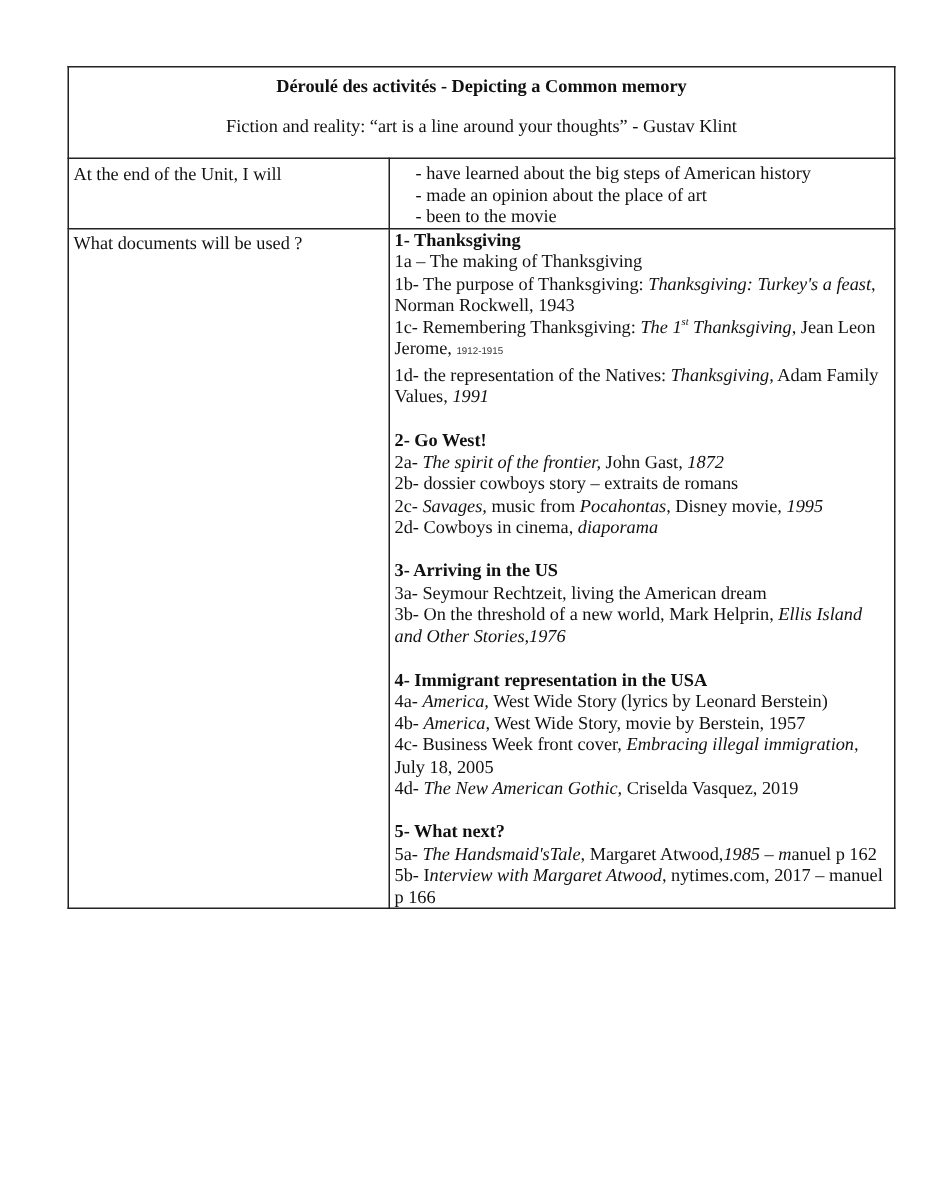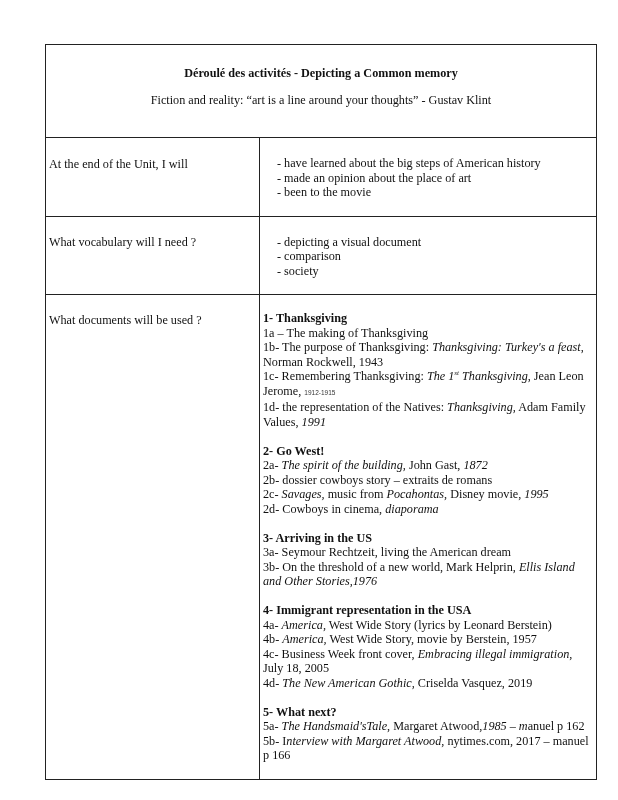--- a/index.html
+++ b/index.html
@@ -9,21 +9,21 @@
     color: #111111;
   }
   .doc-table {
     position: absolute; left: 45px; top: 44px; width: 552px;
     border-collapse: collapse; table-layout: fixed;
     font-size: 12.2px; line-height: 14.5px;
   }
   .doc-table td {
     border: 1.3px solid #222222;
     vertical-align: top;
-    padding: 16px 3px;
+    padding: 0 3px;
   }
   .col-left { width: 214px; }
   .header-cell { text-align: center; height: 60px; }
   .header-title { font-weight: bold; margin-top: 5px; }
   .header-quote { margin-top: 12px; }
   .row-unit td { height: 18px; padding-top: 2px; }
   .row-end td { height: 43px; }
   .row-vocab td { height: 43px; }
   .row-grammar td { height: 48px; }
   .row-learn td { height: 45px; }
@@ -62,48 +62,36 @@
           <span class="left-label">At the end of the Unit, I will</span>
         </td>
     <td>
       <ul class="bullet-list">
         <li>- have learned about the big steps of American history</li>
         <li>- made an opinion about the place of art</li>
         <li>- been to the movie</li>
       </ul>
     </td>
   </tr>
-  <tr class="row-vocab">
-    <td>
-          <span class="left-label">What vocabulary will I need ?</span>
-        </td>
-    <td>
-      <ul class="bullet-list">
-        <li>- depicting a visual document</li>
-        <li>- comparison</li>
-        <li>- society</li>
-      </ul>
-    </td>
-  </tr>
   <tr class="row-docs">
     <td>
           <span class="left-label">What documents will be used ?</span>
         </td>
     <td class="docs-cell">
       <div id="docs-sections">
             <div class="section">
               <div class="section-title">1- Thanksgiving</div>
               <span class="item"><span>1a – The making of Thanksgiving</span></span>
               <span class="item"><span>1b- The purpose of Thanksgiving: </span><i>Thanksgiving: Turkey's a feast</i><span>, Norman Rockwell, 1943</span></span>
               <span class="item"><span>1c- Remembering Thanksgiving: </span><i>The 1</i><i><sup>st</sup></i><i> Thanksgiving</i><span>, Jean Leon Jerome, </span><span class="tiny">1912-1915</span></span>
               <span class="item"><span>1d- the representation of the Natives:  </span><i>Thanksgiving,</i><span> Adam Family Values, </span><i>1991</i></span>
             </div>
             <div class="section">
               <div class="section-title">2- Go West!</div>
-              <span class="item"><span>2a- </span><i>The spirit of the building,</i><span> John Gast, </span><i>1872</i></span>
+              <span class="item"><span>2a- </span><i>The spirit of the frontier,</i><span> John Gast, </span><i>1872</i></span>
               <span class="item"><span>2b- dossier cowboys story – extraits de romans</span></span>
               <span class="item"><span>2c- </span><i>Savages,</i><span> music from </span><i>Pocahontas</i><span>, Disney movie, </span><i>1995</i></span>
               <span class="item"><span>2d- Cowboys in cinema, </span><i>diaporama</i></span>
             </div>
             <div class="section">
               <div class="section-title">3- Arriving in the US</div>
               <span class="item"><span>3a-  Seymour Rechtzeit, living the American dream</span></span>
               <span class="item"><span>3b- On the threshold of a new world, Mark Helprin, </span><i>Ellis Island and Other Stories,1976</i></span>
             </div>
             <div class="section">

